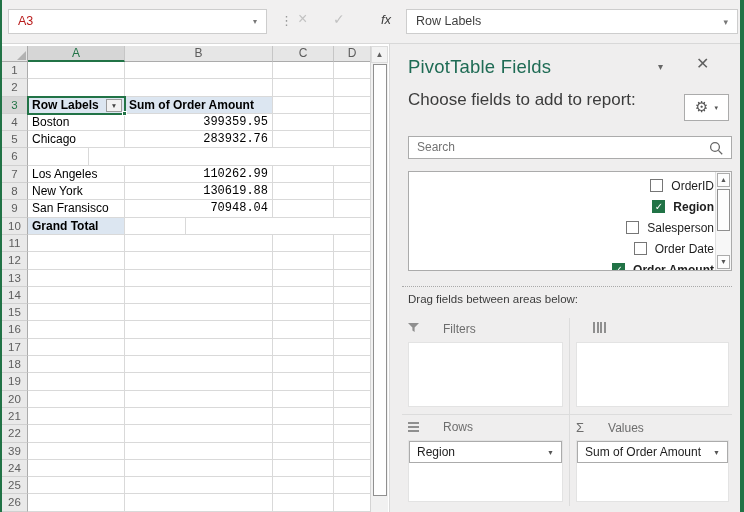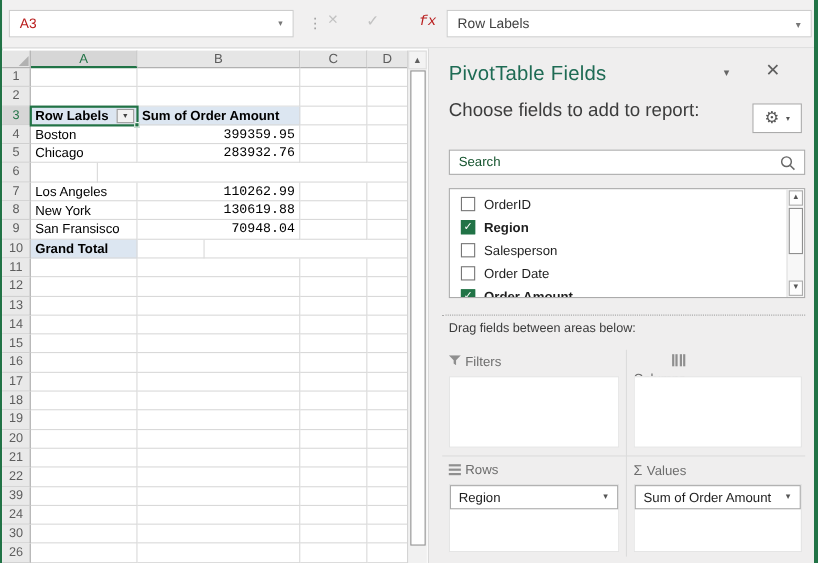--- a/index.html
+++ b/index.html
@@ -11,22 +11,22 @@
   .edge.l { left:0; width:2px; } .edge.r { right:0; width:4px; }
 
   
   .topbar { position:absolute; left:2px; right:4px; top:0; height:44px; background:#f1f0f0; border-bottom:1px solid #d8d8d8; }
   .namebox { position:absolute; left:6px; top:9px; width:259px; height:25px; background:#fff; border:1px solid #cdcdcd; }
   .namebox-text { padding-left:9px; font-size:12.5px; color:#b91c1c; line-height:23px; }
   .namebox-arrow { position:absolute; right:9px; top:7px; font-size:8px; color:#777; }
   .topbar-dots { position:absolute; left:278px; top:13px; font-size:13px; color:#9a9a9a; }
   .btn-cancel { position:absolute; left:296px; top:10px; font-size:16px; color:#c2c2c2; }
   .btn-enter { position:absolute; left:331px; top:11px; font-size:14px; color:#c2c2c2; }
-  .btn-fx { position:absolute; left:379px; top:12px; font-size:13px; color:#b91c1c;
-            font-style:italic; font-family:Liberation Mono, monospace; }
+  .btn-fx { position:absolute; left:379px; top:12px; font-size:13px; color:#404040;
+            font-style:italic; font-family:Liberation Sans, sans-serif; }
   .formulabox { position:absolute; left:404px; top:9px; right:2px; height:25px; background:#fff; border:1px solid #cdcdcd; }
   .formula-text { padding-left:9px; font-size:12.5px; color:#3f3f3f; line-height:23px; }
   .formula-chevron { position:absolute; right:9px; top:7px; font-size:9px; color:#777; }
 
   
   .grid { position:absolute; left:2px; top:46px; width:368px; bottom:0; background:#fff; }
   .col-headers { display:flex; height:16px; }
   .corner { width:26px; background:#e6e6e6; border-right:1px solid #ababab; border-bottom:1px solid #ababab; position:relative; }
   .corner-tri { position:absolute; right:1px; bottom:1px; width:0; height:0;
                 border-left:9px solid transparent; border-bottom:9px solid #b2b2b2; }
@@ -58,37 +58,37 @@
   .pane { position:absolute; left:389px; top:44px; right:4px; bottom:0; background:#efeeee; border-left:1px solid #d9d9d9; }
   .pane-title { position:absolute; left:18px; top:12px; font-size:18.5px; color:var(--title); letter-spacing:.2px; }
   .pane-collapse { position:absolute; left:268px; top:17px; font-size:10px; color:#666; }
   .pane-close { position:absolute; left:306px; top:10px; font-size:16px; color:#5f5f5f; }
   .choose { position:absolute; left:18px; top:46px; font-size:17px; color:#3c3c3c; }
   .gear-btn { position:absolute; left:294px; top:50px; width:45px; height:27px; background:#fff; border:1px solid #ababab;
               display:flex; align-items:center; justify-content:center; gap:6px; }
   .gear { font-size:15px; color:#555; font-family:"DejaVu Sans",sans-serif; line-height:1; }
   .tiny-arrow { font-size:7px; color:#555; }
   .search { position:absolute; left:18px; top:92px; width:324px; height:23px; background:#fff; border:1px solid #ababab; }
-  .search-text { padding-left:8px; line-height:21px; font-size:12px; color:#14532d; }
+  .search-text { padding-left:8px; line-height:21px; font-size:12px; color:#737373; }
   .search-ico { position:absolute; right:7px; top:4px; }
   .fieldlist { position:absolute; left:18px; top:127px; width:324px; height:100px; background:#fff; border:1px solid #ababab; overflow:hidden; }
   .fl-items { position:absolute; left:0; top:3px; right:17px; }
-  .fl-item { display:flex; align-items:center; height:21px; padding-left:10px; gap:8px; font-size:12px; color:#1e1e1e; }
+  .fl-item { display:flex; align-items:center; height:21px; padding-left:10px; gap:8px; font-size:12px; color:#1e1e1e;justify-content:flex-end; }
   .fl-item.checked .fl-label { font-weight:bold; }
   .checkbox { width:13px; height:13px; border:1px solid #767676; background:#fff; flex:none;
               font-size:10px; line-height:12px; text-align:center; color:#fff; }
   .checkbox.checked { background:var(--accent); border-color:var(--accent); }
   .fl-scroll { position:absolute; right:0; top:0; width:16px; height:100%; background:#f7f7f7; border-left:1px solid #e0e0e0; }
   .fl-up, .fl-down { position:absolute; left:1px; right:1px; height:14px; background:#fdfdfd; border:1px solid #ababab;
                      font-size:7px; color:#555; text-align:center; line-height:12px; }
   .fl-up { top:1px; } .fl-down { bottom:1px; }
   .fl-thumb { position:absolute; top:17px; left:1px; right:1px; height:42px; background:#fdfdfd; border:1px solid #8f8f8f; }
   .dotted-div { position:absolute; left:12px; right:8px; top:242px; border-top:1px dotted #a9a9a9; }
   .drag-label { position:absolute; left:18px; top:249px; font-size:11.5px; color:#3c3c3c; }
-  .area-label { position:absolute; font-size:12px; color:#6d6d6d; display:flex; align-items:flex-end; gap:4px; }
+  .area-label { position:absolute; font-size:12px; color:#6d6d6d; display:flex; align-items:center; gap:24px; }
   .area-box { position:absolute; background:#fff; border:1px solid #e3e3e3; }
   .al-filters { left:18px; top:278px; } .al-columns { left:186px; top:278px;flex-direction:column; }
   .al-rows { left:18px; top:376px; } .al-values { left:186px; top:376px; }
   .ab-filters { left:18px; top:298px; width:155px; height:65px; }
   .ab-columns { left:186px; top:298px; width:153px; height:65px; }
   .ab-rows { left:18px; top:396px; width:155px; height:62px; }
   .ab-values { left:186px; top:396px; width:153px; height:62px; }
   .area-vdiv { position:absolute; left:179px; top:274px; height:188px; width:1px; background:#dcdcdc; }
   .area-hdiv { position:absolute; left:12px; right:8px; top:370px; height:1px; background:#dcdcdc; }
   .pill { width:100%; height:22px; background:#fff; border:1px solid #ababab; display:flex; align-items:center;
@@ -288,21 +288,21 @@
           <div class="cell cd"></div>
         </div>
         <div class="grid-row">
           <div class="gutter-cell">24</div>
           <div class="cell ca"></div>
           <div class="cell cb"></div>
           <div class="cell cc"></div>
           <div class="cell cd"></div>
         </div>
         <div class="grid-row">
-          <div class="gutter-cell">30</div>
+          <div class="gutter-cell">25</div>
           <div class="cell ca"></div>
           <div class="cell cb"></div>
           <div class="cell cc"></div>
           <div class="cell cd"></div>
         </div>
         <div class="grid-row">
           <div class="gutter-cell">26</div>
           <div class="cell ca"></div>
           <div class="cell cb"></div>
           <div class="cell cc"></div>

